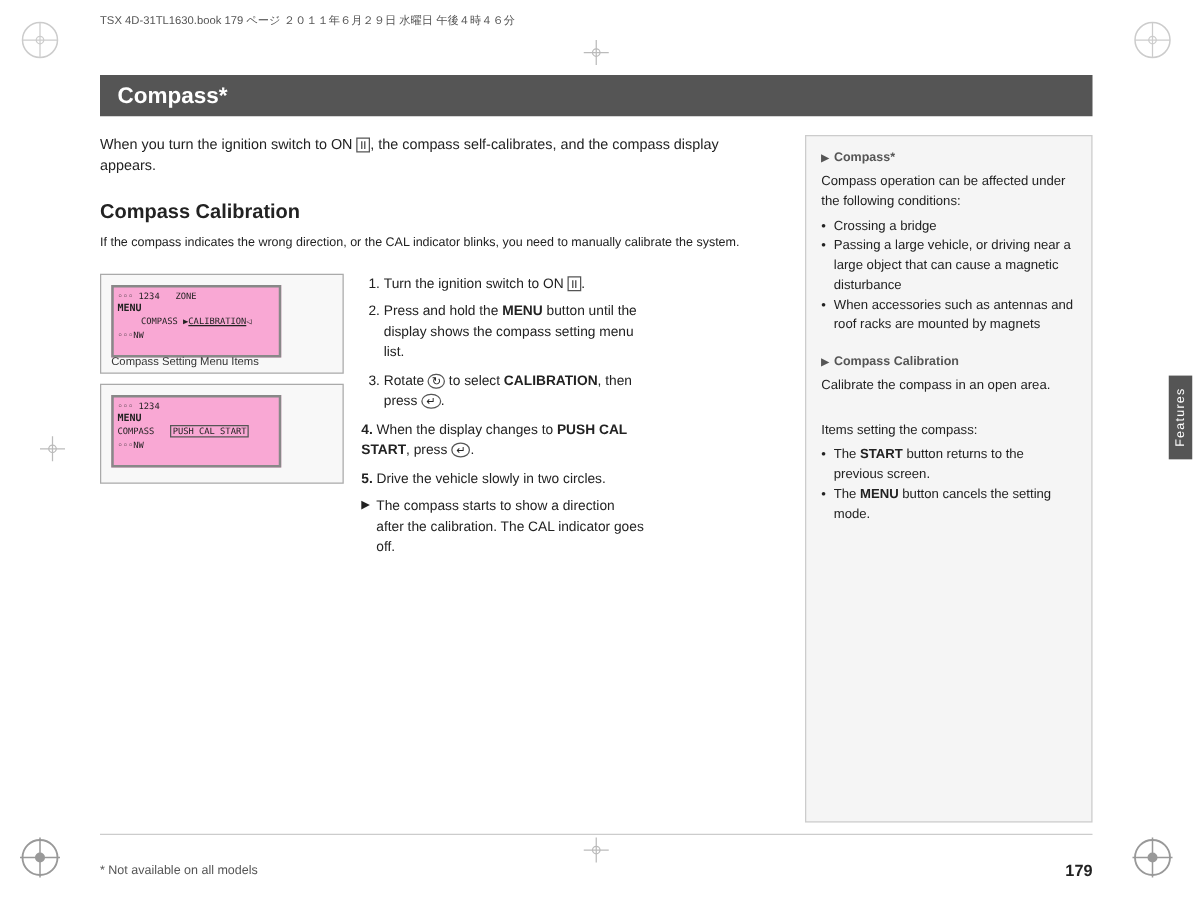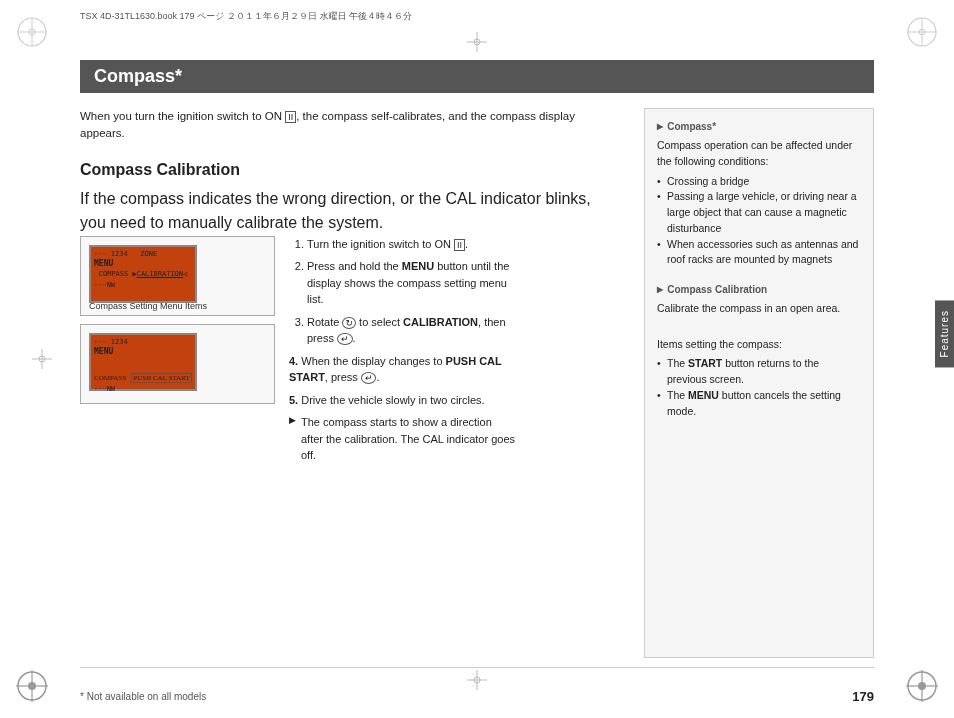--- a/index.html
+++ b/index.html
@@ -69,42 +69,42 @@
       margin-bottom: 18px;
     }
 
     .section-title {
       font-size: 16px;
       font-weight: bold;
       margin-bottom: 8px;
     }
 
     .section-intro {
-      font-size: 16px;
-      line-height: 1.5;
-      margin-bottom: 1px;
+      font-size: 10px;
+      line-height: 1.5;
+      margin-bottom: 17px;
     }
 
     
     .diagram-box {
       border: 1px solid #aaa;
       background: #f8f8f8;
       margin-bottom: 8px;
       width: 195px;
       height: 80px;
       position: relative;
       overflow: hidden;
     }
     .diagram-box .screen-sim {
-      background: #c2410c;
+      background: #f9a8d4;
       border: 2px solid #888;
       position: absolute;
       top: 8px;
       left: 8px;
-      width: 108px;
+      width: 136px;
       height: 58px;
       font-size: 8px;
       color: #222;
       padding: 3px;
       font-family: monospace;
     }
     .diagram-box .screen-sim .row1 { font-size: 7px; margin-bottom: 1px; }
     .diagram-box .screen-sim .row2 { font-size: 8px; font-weight: bold; }
     .diagram-box .screen-sim .row3 { font-size: 7px; margin-top: 3px; }
 
@@ -333,21 +333,21 @@
             <div style="font-size:7px;margin-top:2px;text-align:center;">COMPASS&nbsp;▶<span style="text-decoration:underline;">CALIBRATION</span>◁</div>
             <div class="row3">◦◦◦NW</div>
           </div>
           <div class="diagram-caption">Compass Setting Menu Items</div>
         </div>
 
         <div class="diagram-box" style="margin-top:6px;">
           <div class="screen-sim">
             <div class="row1">◦◦◦ 1234</div>
             <div class="row2">MENU</div>
-            <div style="font-size:7px;margin-top:18px;font-family:Liberation Serif, serif;">COMPASS&nbsp;&nbsp;&nbsp;<span style="border:1px solid #555;padding:0 1px;">PUSH CAL START</span></div>
+            <div style="font-size:7px;margin-top:2px;">COMPASS&nbsp;&nbsp;&nbsp;<span style="border:1px solid #555;padding:0 1px;">PUSH CAL START</span></div>
             <div class="row3">◦◦◦NW</div>
           </div>
         </div>
       </div>
 
       <div class="steps-col">
         <ol>
           <li>Turn the ignition switch to ON <span style="border:1px solid #555;padding:0 2px;font-size:9px;">II</span>.</li>
           <li>Press and hold the <strong>MENU</strong> button until the display shows the compass setting menu list.</li>
           <li>Rotate <span style="border:1px solid #555;border-radius:50%;padding:0 2px;font-size:9px;">↻</span> to select <strong>CALIBRATION</strong>, then press <span style="border:1px solid #555;border-radius:50%;padding:0 3px;font-size:9px;">↵</span>.</li>

